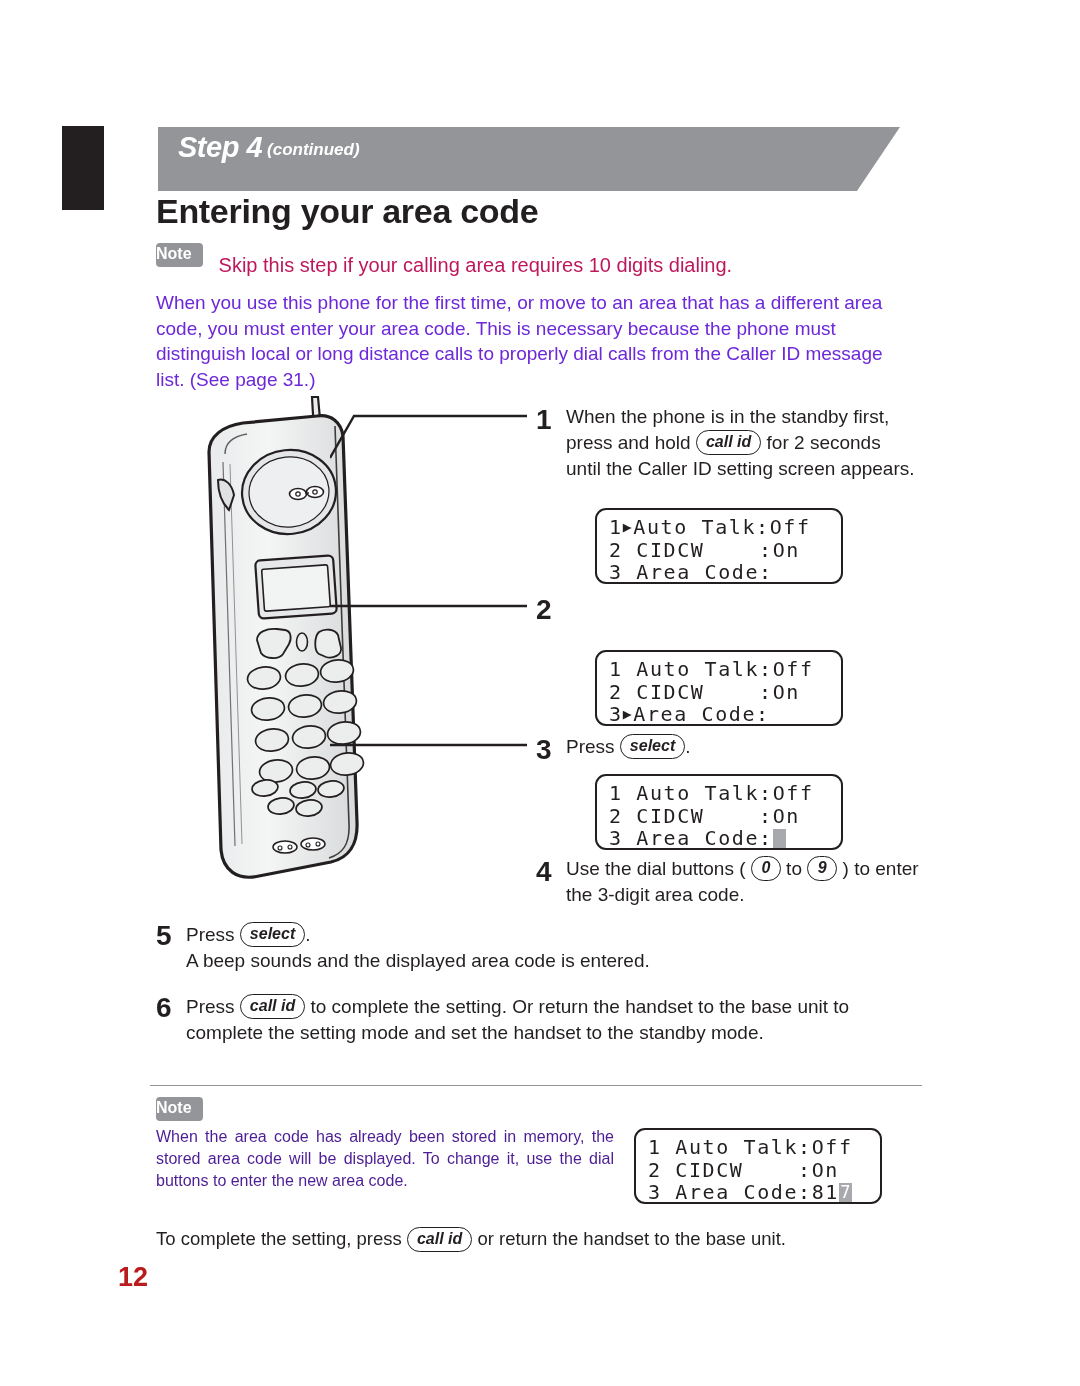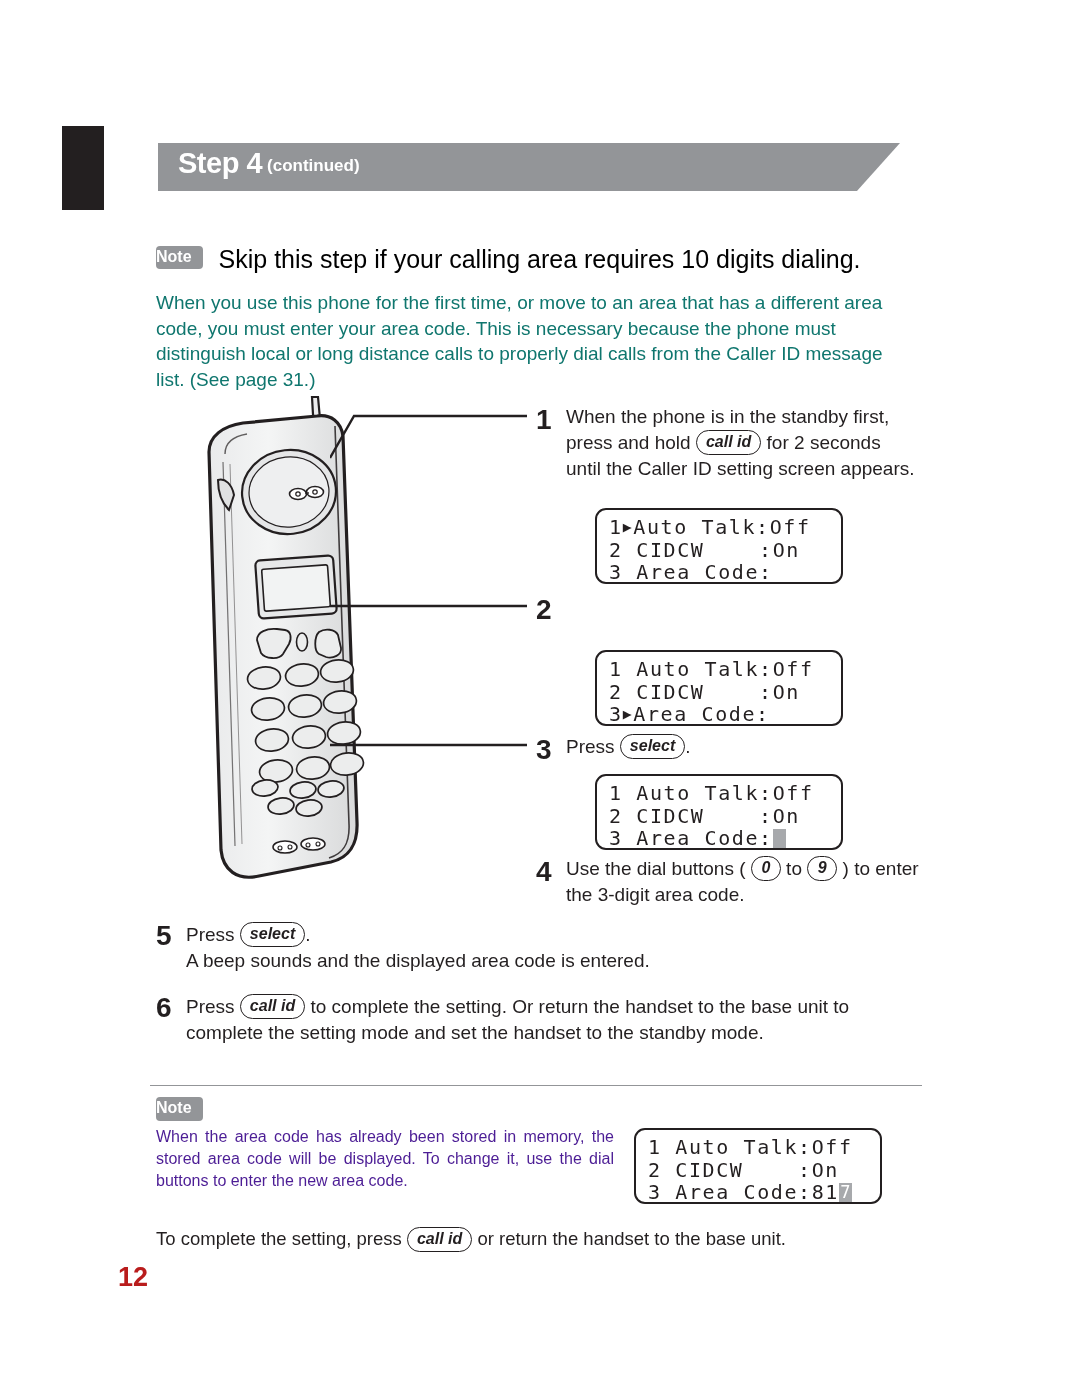--- a/index.html
+++ b/index.html
@@ -26,23 +26,24 @@
     position: absolute;
     left: 62px;
     top: 126px;
     width: 42px;
     height: 84px;
     background: #231f20;
   }
   .step-banner {
     position: absolute;
     left: 158px;
-    top: 143px;
+    top: 127px;
     width: 742px;
-    height: 48px;
+    height: 64px;
+    font-style: italic;
   }
   .step-banner .shape {
     position: absolute;
     inset: 0;
     background: #939598;
     clip-path: polygon(0 0, 100% 0, 94.2% 100%, 0 100%);
   }
   .step-banner .label {
     position: absolute;
     left: 20px;
@@ -87,35 +88,35 @@
   }
   .note-row-top {
     position: absolute;
     left: 156px;
     top: 243px;
     display: flex;
     align-items: center;
     gap: 16px;
   }
   .note-row-top .note-text {
-    font-size: 25px;
-    color: #000000;
-    position: relative;
-    top: 2px;
+    font-size: 20px;
+    color: #be185d;
+    position: relative;
+    top: 11px;
   }
 
   
   .intro {
     position: absolute;
     left: 156px;
     top: 290px;
     width: 760px;
     font-size: 19px;
     line-height: 25.5px;
-    color: #0f766e;
+    color: #6d28d9;
   }
 
   
   .phone-art {
     position: absolute;
     left: 185px;
     top: 392px;
     width: 250px;
     height: 490px;
   }
@@ -294,20 +295,21 @@
 
   <div class="black-tab"></div>
 
   <div class="step-banner">
     <div class="shape"></div>
     <div class="label">
       <span class="big">Step 4</span><span class="small">(continued)</span>
     </div>
   </div>
 
+  <div class="page-title">Entering your area code</div>
 
   <div class="note-row-top">
     <span class="note-badge">Note</span>
     <span class="note-text">Skip this step if your calling area requires 10 digits dialing.</span>
   </div>
 
   <div class="intro">When you use this phone for the first time, or move to an area that has a different area code, you must enter your area code. This is necessary because the phone must distinguish local or long distance calls to properly dial calls from the Caller ID message list. (See page 31.)</div>
 
   <div class="phone-art">
     <svg width="250" height="490" viewBox="0 0 250 490" xmlns="http://www.w3.org/2000/svg">

